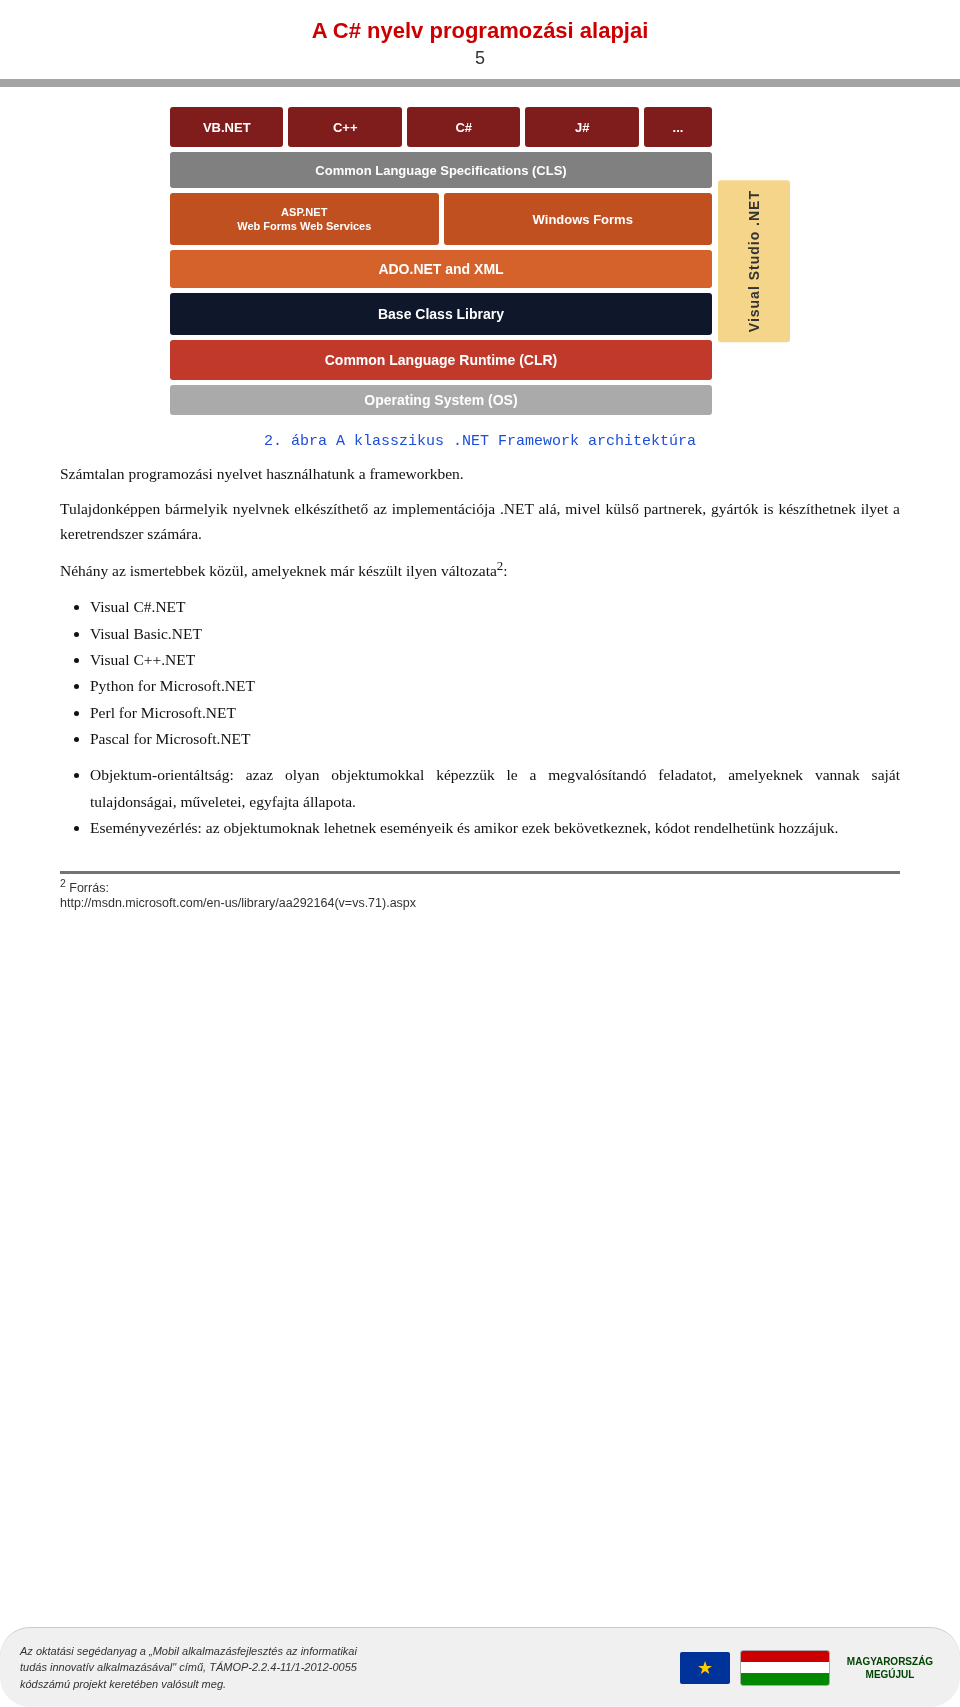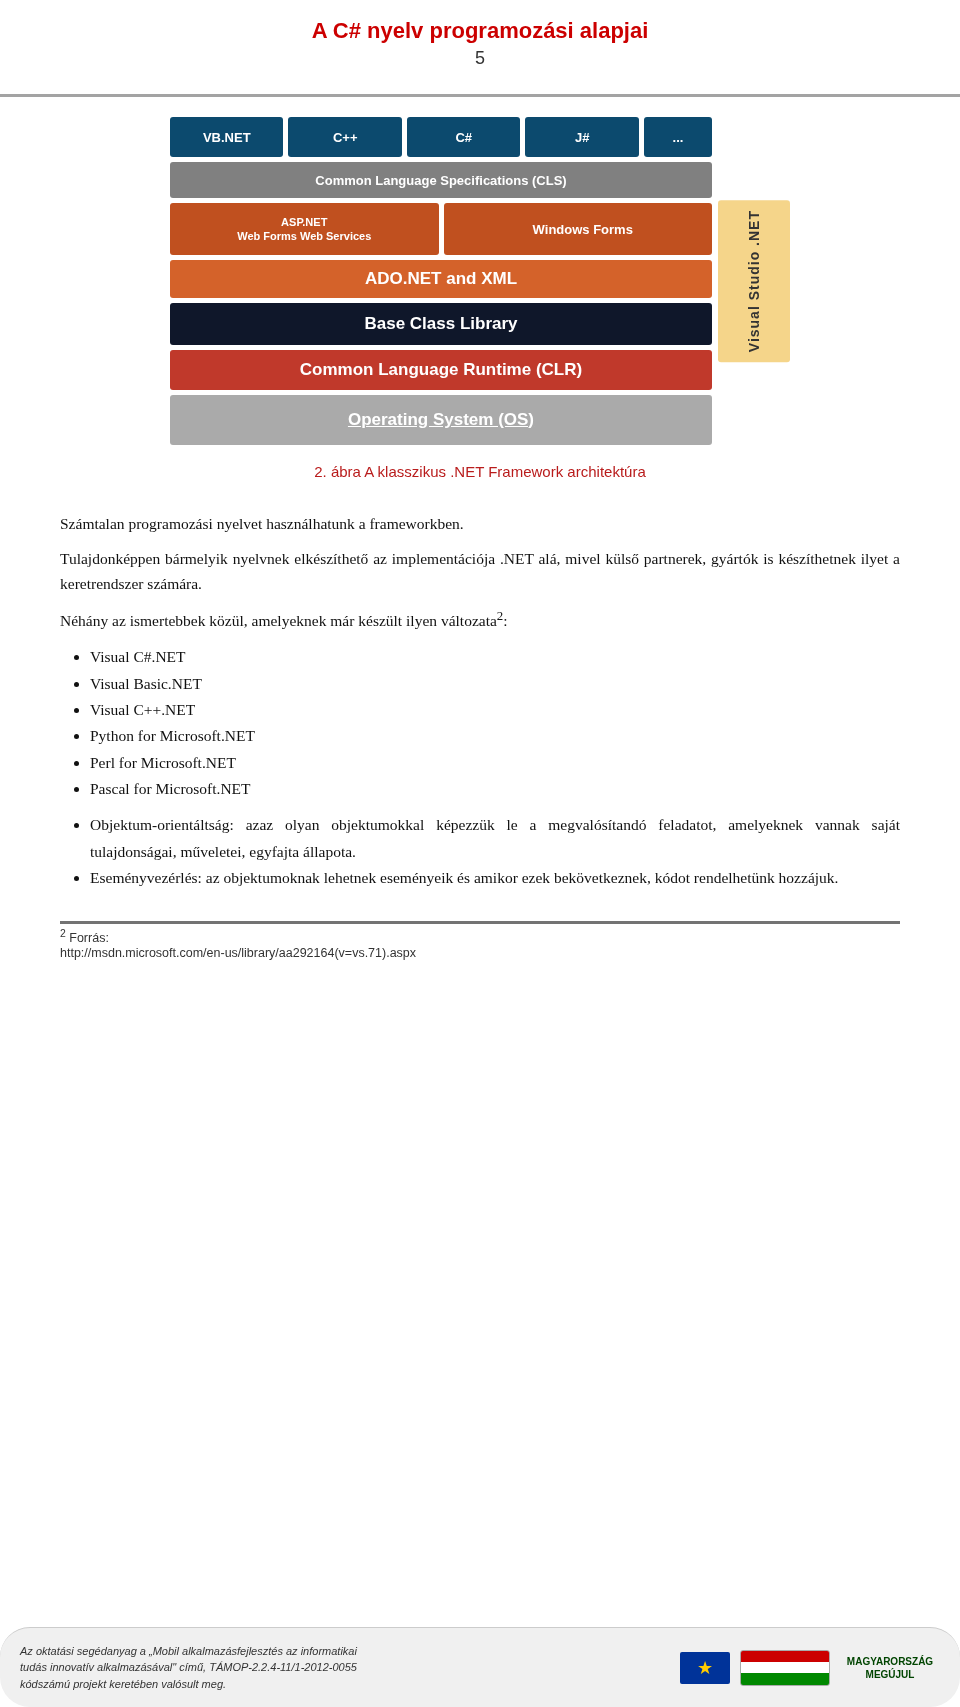--- a/index.html
+++ b/index.html
@@ -7,22 +7,22 @@
       font-family: 'Times New Roman', Times, serif;
       background: #ffffff;
       width: 960px;
       min-height: 1707px;
       position: relative;
     }
 
     
     .page-header {
       text-align: center;
-      padding: 18px 60px 25px;
-      border-bottom: 3px solid #a3a3a3;
+      padding: 18px 60px 10px;
+      border-bottom: 8px solid #a3a3a3;
     }
     .page-title {
       color: #cc0000;
       font-size: 22px;
       font-weight: bold;
       font-family: Arial, sans-serif;
     }
     .page-number {
       font-size: 18px;
       color: #333;
@@ -62,21 +62,21 @@
     }
 
     
     .box {
       display: flex;
       align-items: center;
       justify-content: center;
       text-align: center;
       font-family: Arial, sans-serif;
       font-weight: bold;
-      font-size: 17px;
+      font-size: 14px;
       color: #ffffff;
       padding: 8px 10px;
       border-radius: 3px;
     }
     .box-gray-dark {
       background-color: #666666;
     }
     .box-gray-light {
       background-color: #999999;
     }
@@ -100,21 +100,21 @@
     .lang-row {
       display: flex;
       gap: 5px;
       height: 40px;
     }
     .lang-box {
       flex: 1;
       display: flex;
       align-items: center;
       justify-content: center;
-      background-color: #0c4a6e;
+      background-color: #7f1d1d;
       color: white;
       font-weight: bold;
       font-size: 13px;
       font-family: Arial, sans-serif;
       border-radius: 3px;
     }
     .lang-box-dots {
       flex: 0.6;
     }
 
@@ -162,23 +162,22 @@
       height: 42px;
     }
 
     
     .clr-box {
       height: 40px;
     }
 
     
     .os-box {
-      height: 50px;
+      height: 30px;
       background-color: #aaaaaa;
-      text-decoration: underline;
     }
 
     
     .vs-box {
       background-color: #f5d58a;
       color: #333;
       font-family: Arial, sans-serif;
       font-weight: bold;
       font-size: 14px;
       width: 72px;
@@ -191,23 +190,23 @@
       transform: rotate(180deg);
       padding: 10px 5px;
       text-align: center;
       letter-spacing: 1px;
     }
 
     
     .diagram-caption {
       text-align: center;
       font-size: 15px;
-      font-family: Liberation Sans, sans-serif;
-      color: #b91c1c;
-      margin-bottom: 32px;
+      font-family: Liberation Mono, monospace;
+      color: #1d4ed8;
+      margin-bottom: 12px;
     }
 
     
     .text-content {
       font-size: 15.5px;
       line-height: 1.6;
       color: #111;
       text-align: justify;
     }
     .text-content p {

